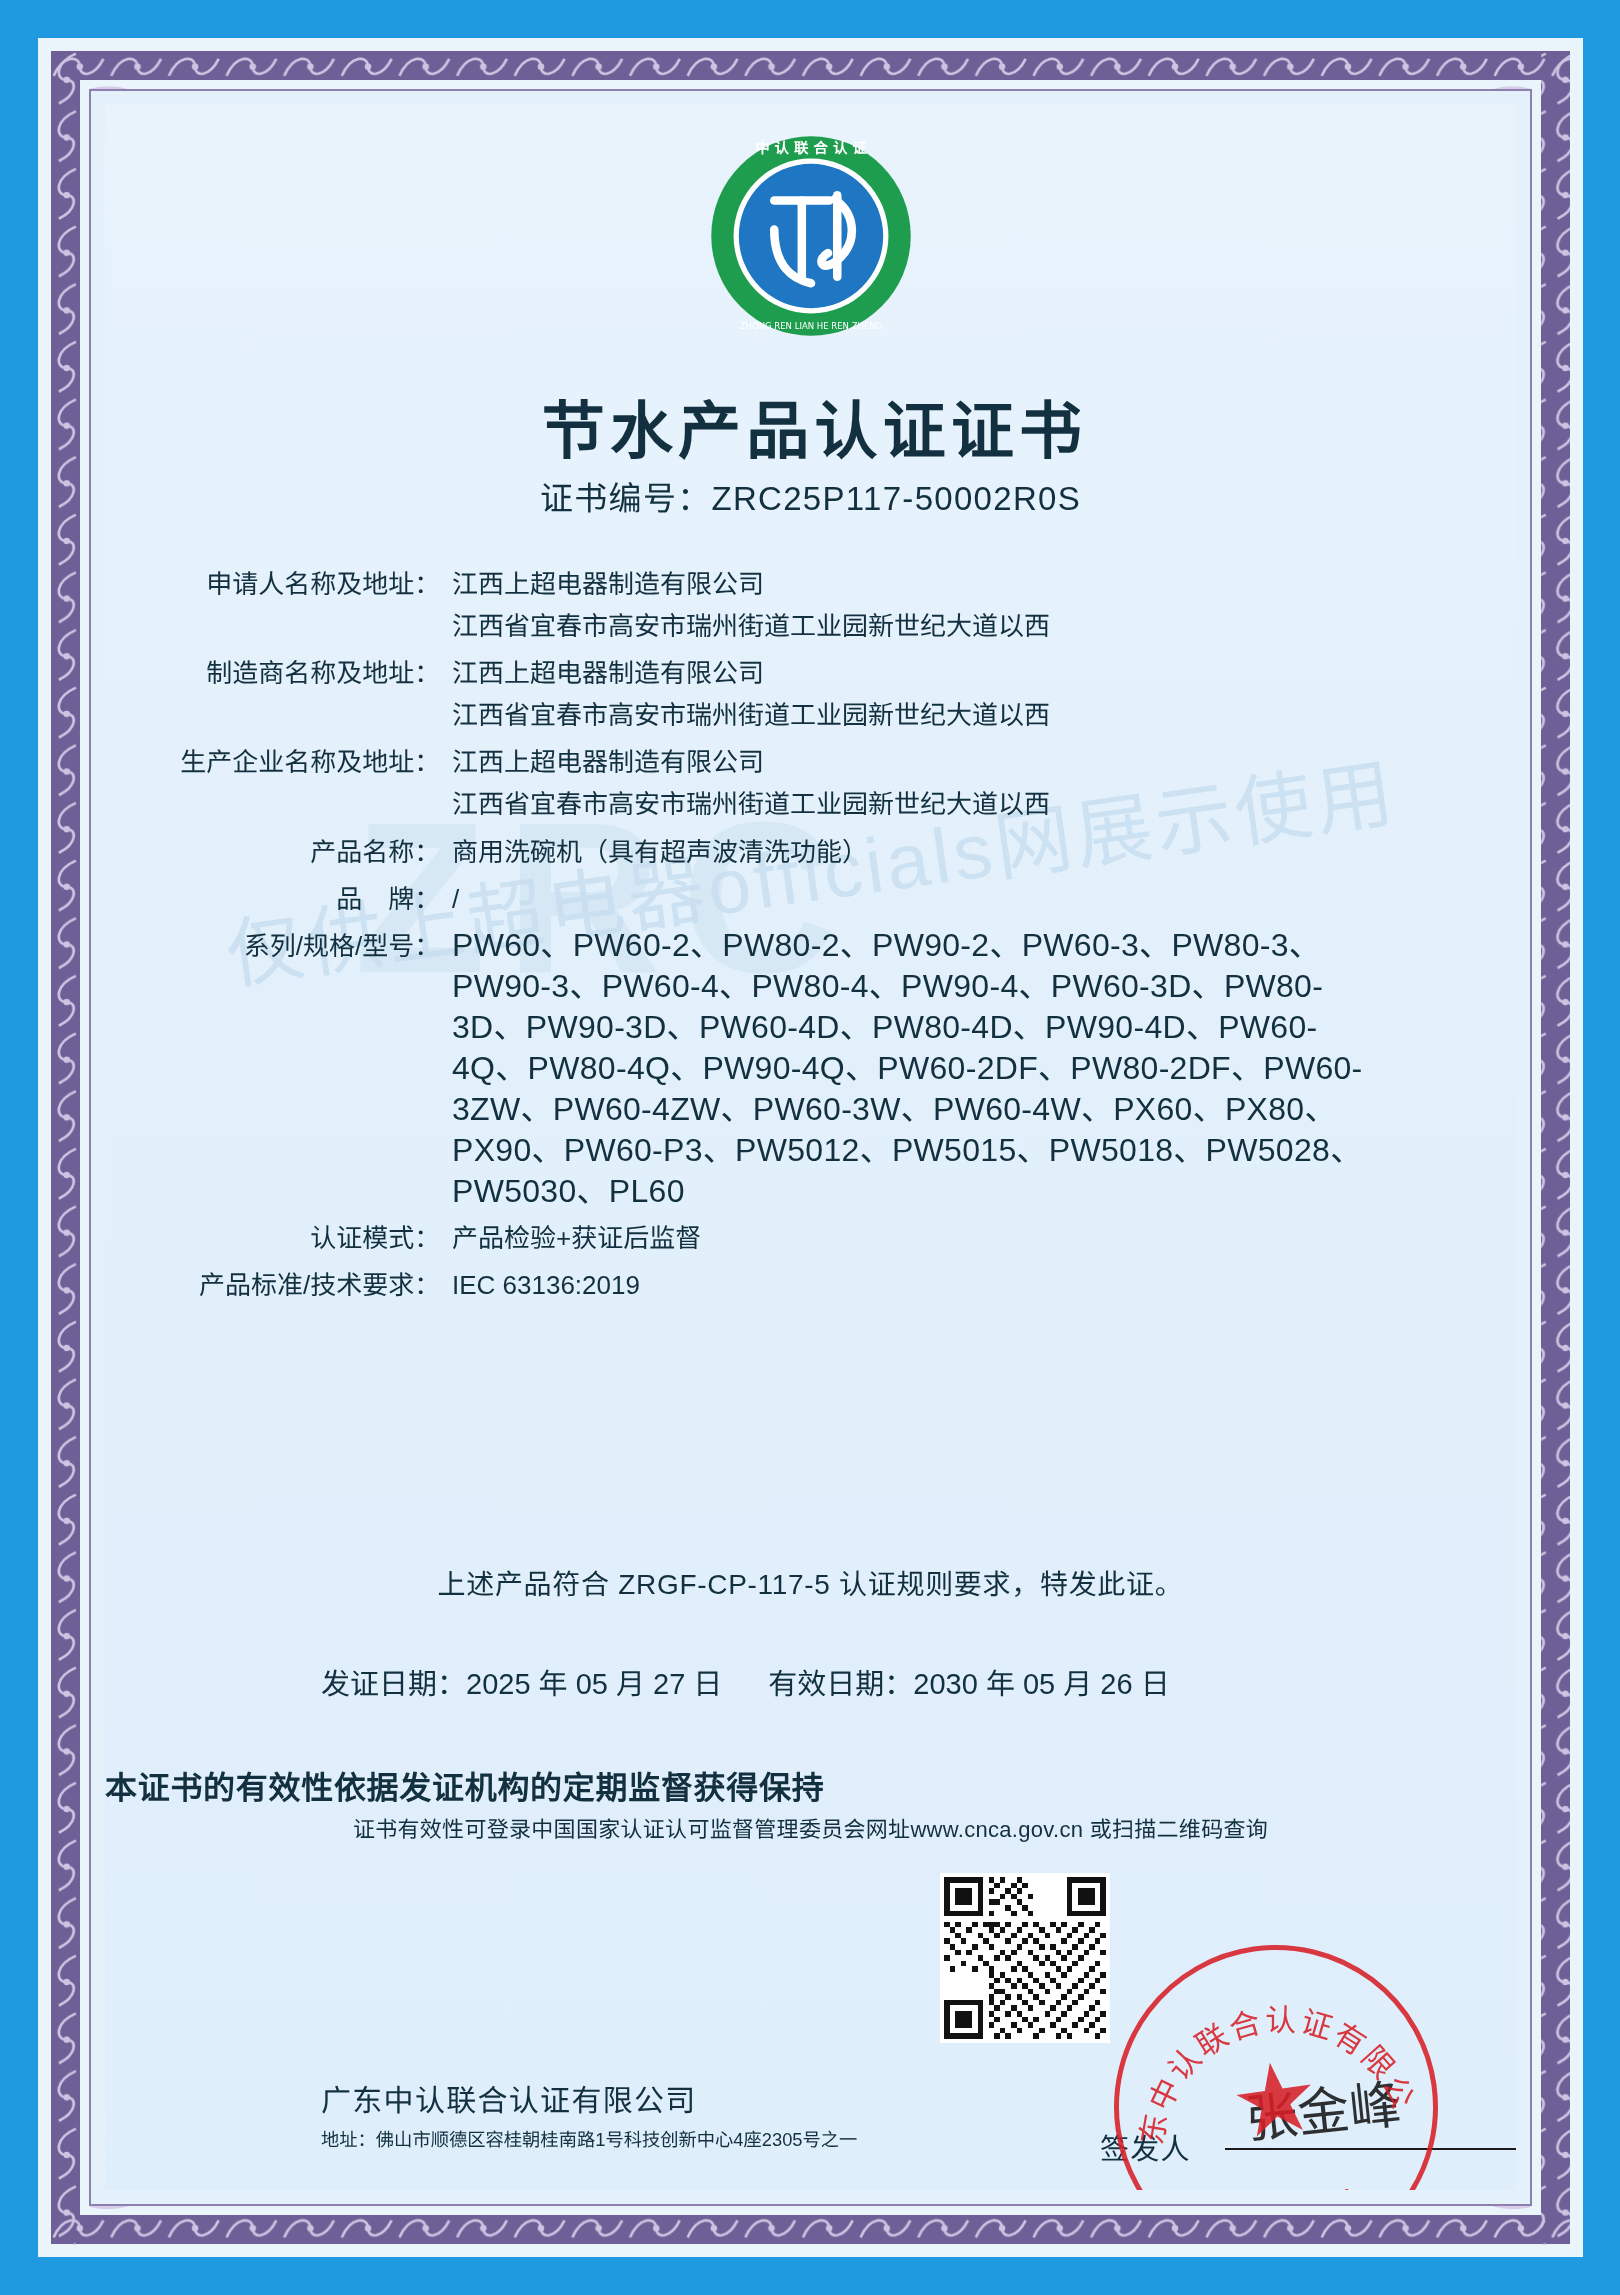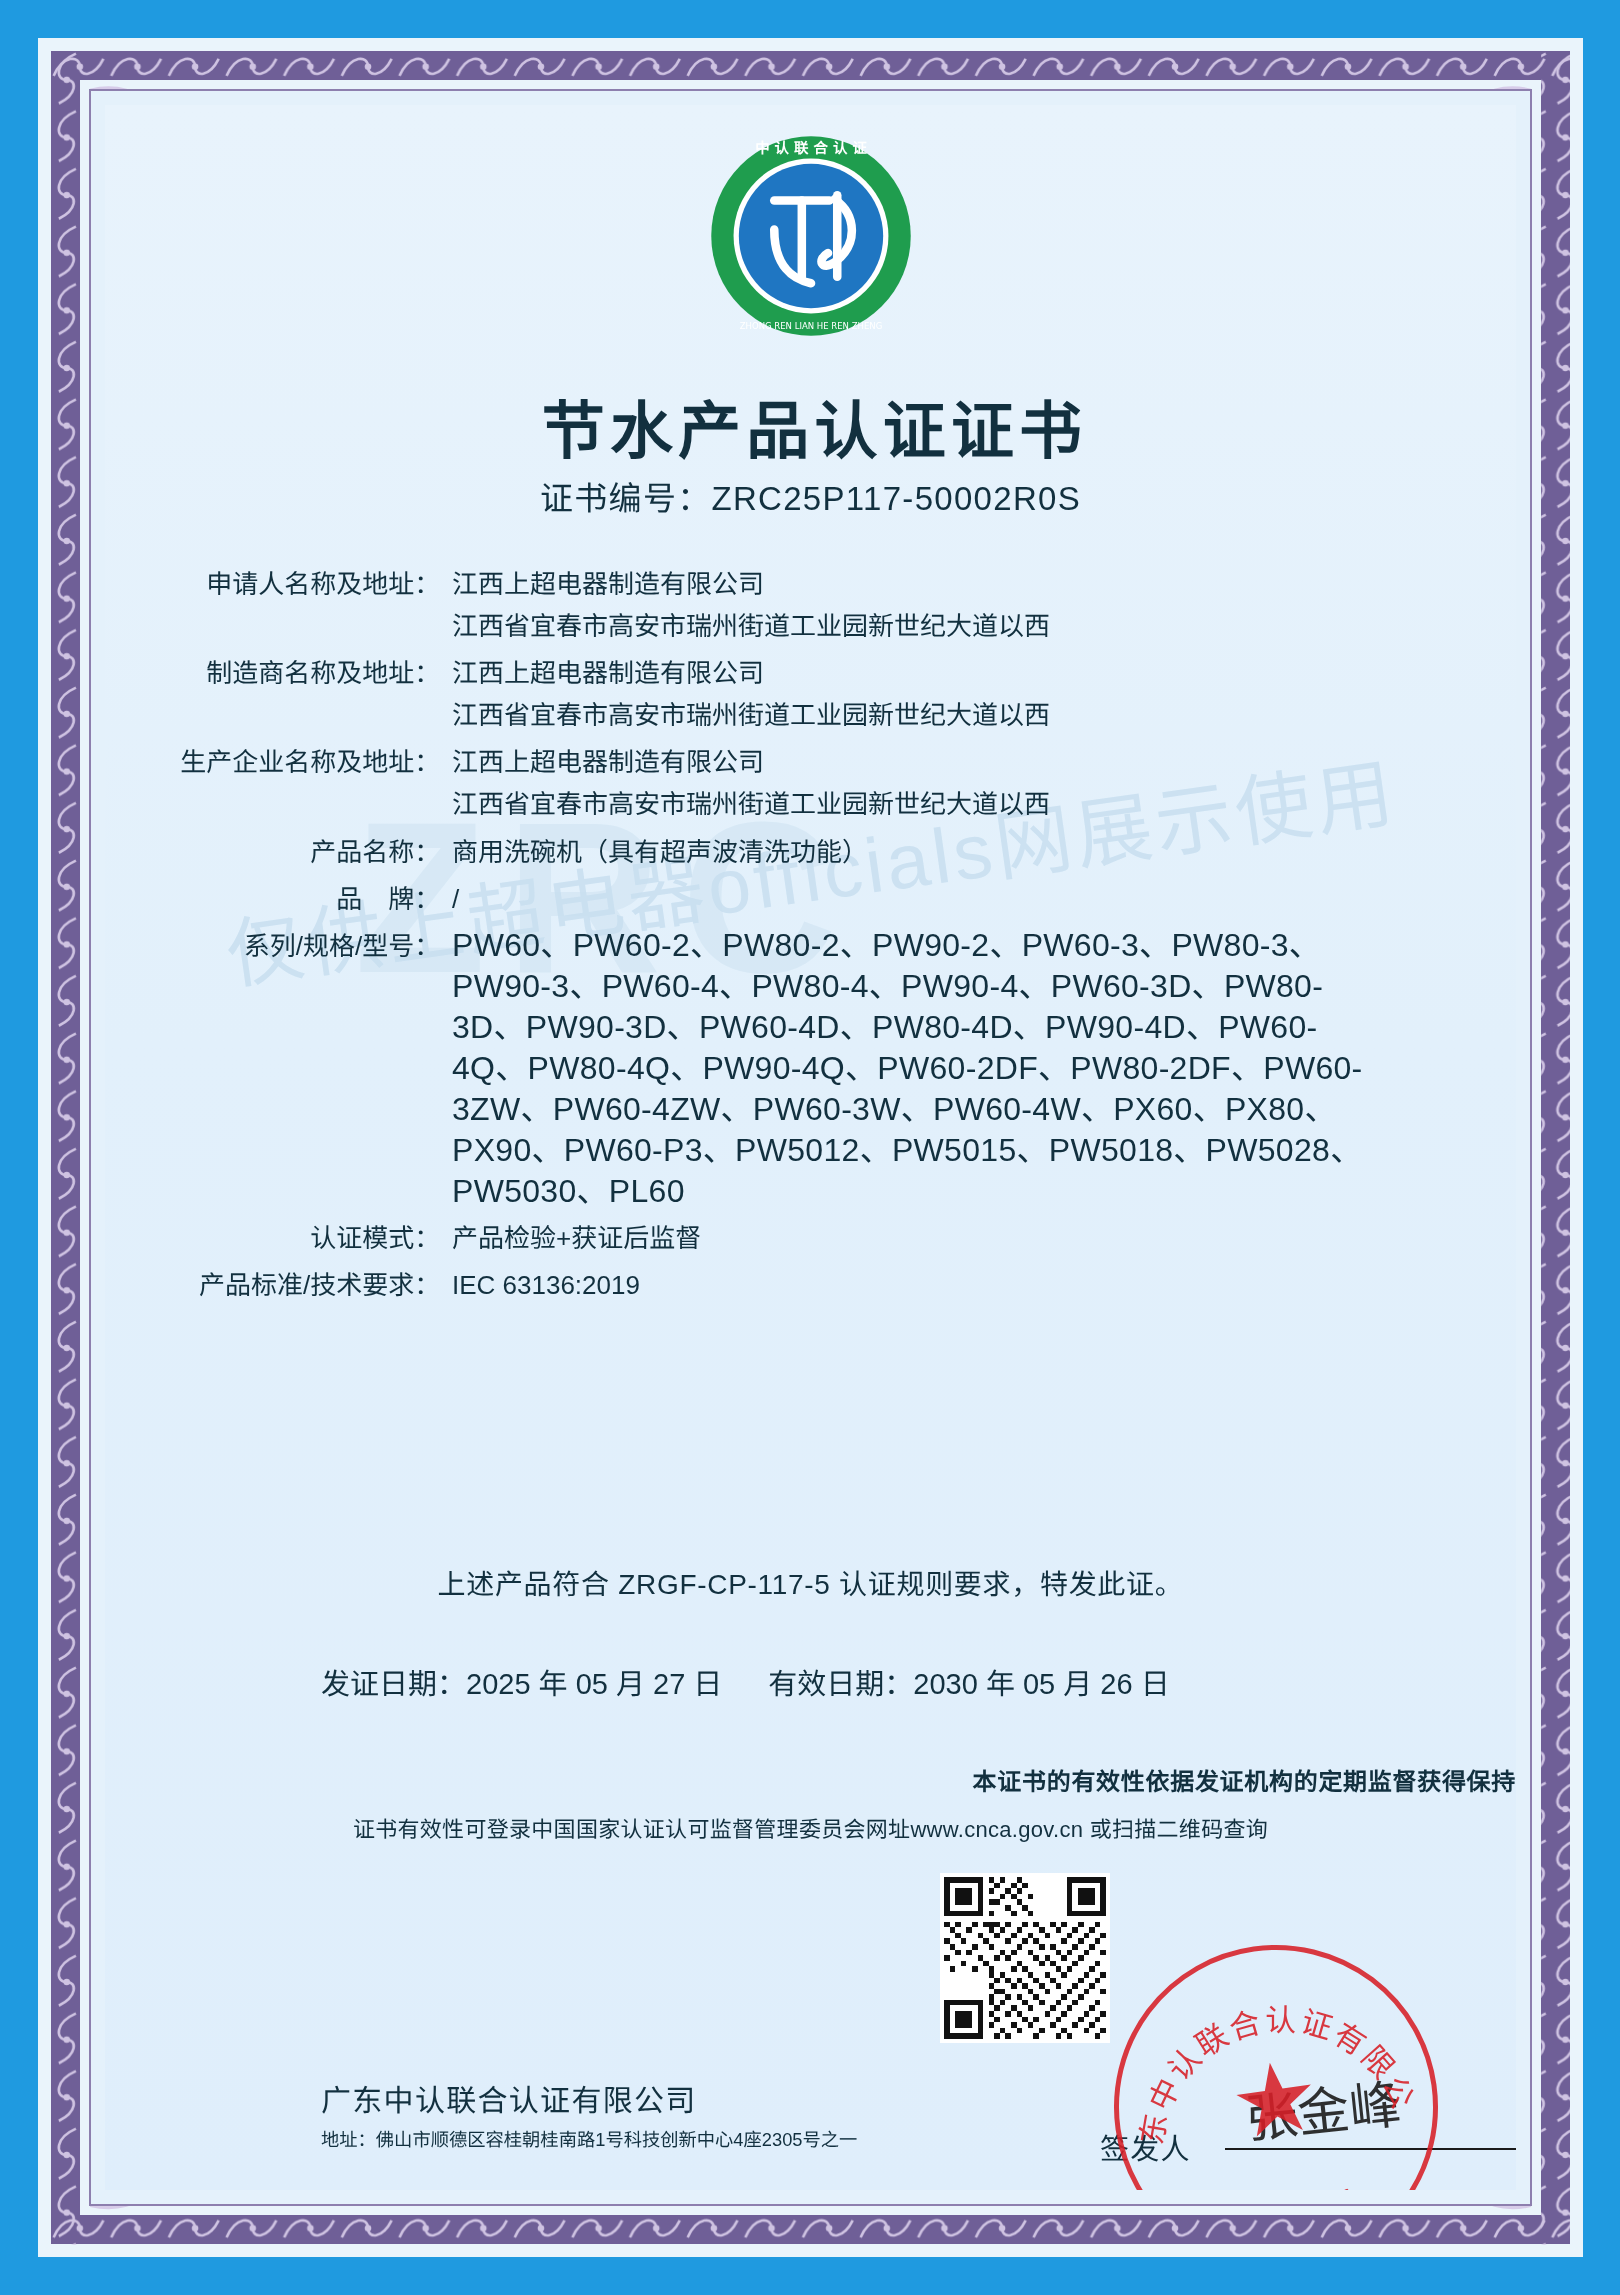--- a/index.html
+++ b/index.html
@@ -173,22 +173,22 @@
     left: 216px;
     top: 1555px;
     font-size: 29px;
     color: #12303f;
   }
   .dates span.gap { display:inline-block; width: 46px; }
   .valid-note {
     position: absolute;
     left: 0; right: 0;
     top: 1657px;
-    text-align: right;
-    font-size: 24px;
+    text-align: left;
+    font-size: 32px;
     color: #12303f;
     font-weight: 600;
     letter-spacing: 0.7px;
   }
   .valid-note2 {
     position: absolute;
     left: 0; right: 0;
     top: 1706px;
     text-align: center;
     font-size: 22px;

